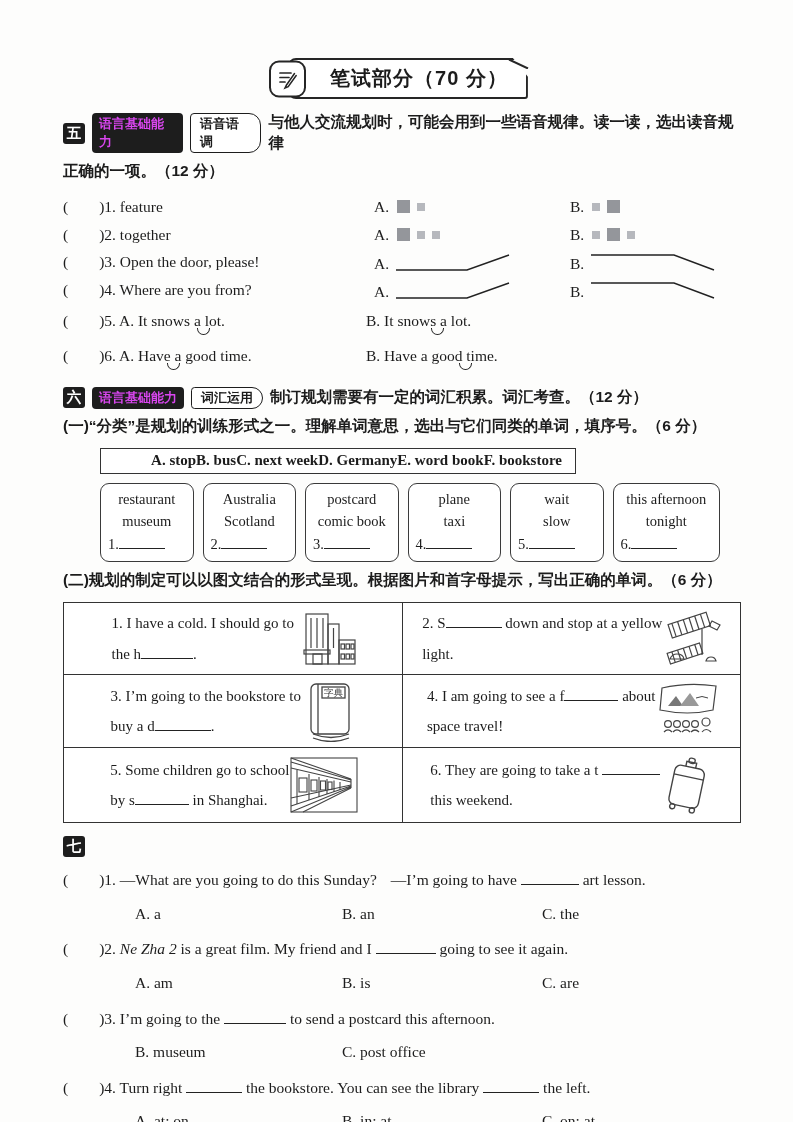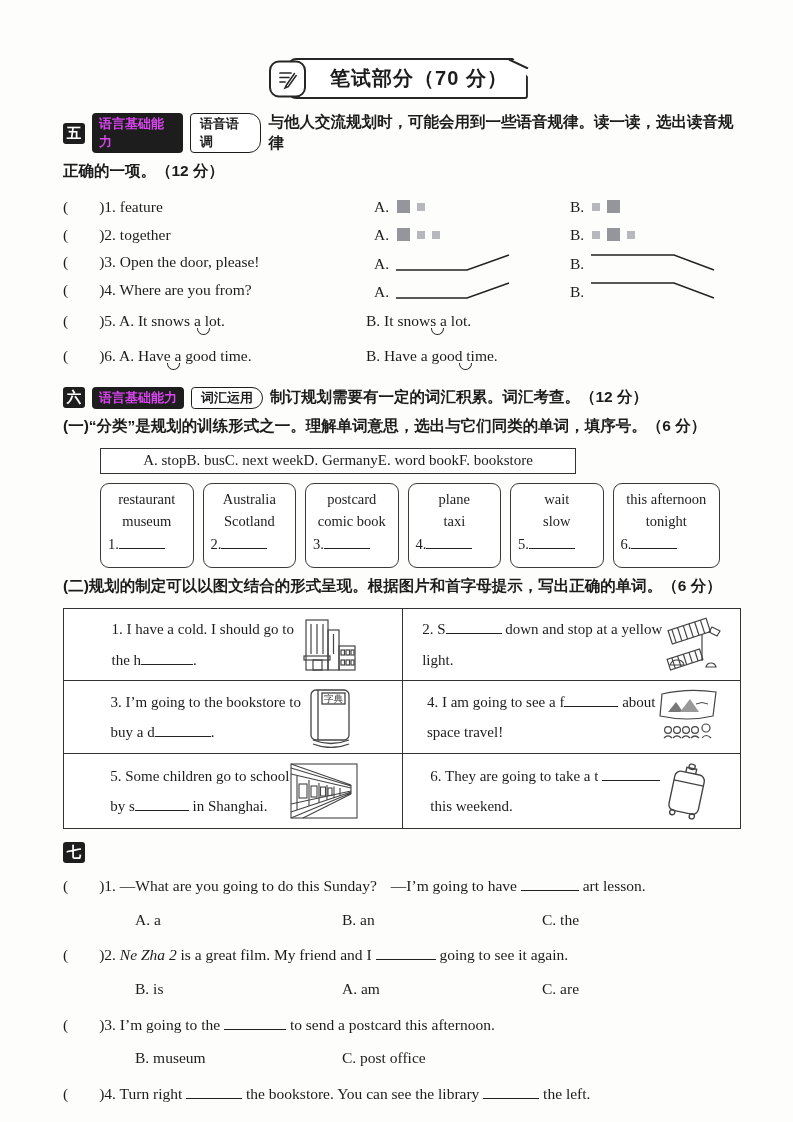--- a/index.html
+++ b/index.html
@@ -49,24 +49,24 @@
   .sq.b { width:13px; height:13px; }
   .sq.s { width:8px; height:8px; background:#b6b8bd; vertical-align:1px; }
   .int-svg { vertical-align:-4px; }
   .lia { position:relative; display:inline-block; }
   .arc { position:absolute; bottom:-5px; width:13px; height:7px;
          border:1.3px solid #222; border-top:none; border-radius:0 0 7px 7px; }
   .arc-a5 { left:59px; } .arc-b5 { left:47px; }
   .arc-a6 { left:29px; } .arc-b6 { left:75px; }
 
   
-  .bank { border:1.2px solid #333; background:#fff; display:flex; justify-content:center;
-    margin:7px 0 9px 37px; width:476px; padding:3px 13px 4px; font-size:15px; }
+  .bank { border:1.2px solid #333; background:#fff; display:flex; justify-content:flex-end;
+    margin:7px 0 9px 37px; width:476px; padding:3px 13px 4px; font-size:15px;font-weight:bold; }
   .boxes { display:flex; gap:9px; margin-left:37px; width:620px; margin-bottom:4px; }
-  .wbox { flex:1; border:1.3px solid #3a3a3a; background:#fff; border-radius:9px; padding:5px 7px 14px; font-size:14.5px; }
+  .wbox { flex:1; border:1.3px solid #3a3a3a; background:#fff; border-radius:9px; padding:5px 7px 8px; font-size:14.5px; }
   .wbox:last-child { flex:1.18; }
   .wbox .w { text-align:center; line-height:1.5; white-space:nowrap; }
   .wbox .numline { margin-top:3px; }
   .blank { display:inline-block; border-bottom:1.1px solid #222; height:0.95em; vertical-align:baseline; }
   .bk { width:46px; }
 
   .ptable { border-collapse:collapse; width:678px; margin-top:7px; table-layout:fixed; background:#fff; }
   .ptable td { border:1.3px solid #333; padding:5px 6px 5px 10px; font-size:15px; vertical-align:middle; }
   .cellflex { display:flex; justify-content:center; align-items:center; }
   .sent { line-height:2.05; }
@@ -357,22 +357,22 @@
     <div class="opts">
       <span>A. a</span>
       <span>B. an</span>
       <span>C. the</span>
     </div>
   </div>
 
   <div class="q7">
     <span class="qno">(        )2.</span> <span class="it">Ne Zha 2</span> <span>is a great film. My friend and I</span> <span class="blank" style="width:60px"></span> <span>going to see it again.</span>
     <div class="opts">
+      <span>A. am</span>
       <span>B. is</span>
-      <span>A. am</span>
       <span>C. are</span>
     </div>
   </div>
 
   <div class="q7">
     <span class="qno">(        )3.</span> <span>I’m going to the</span> <span class="blank" style="width:62px"></span> <span>to send a postcard this afternoon.</span>
     <div class="opts">
       <span>B. museum</span>
       <span>C. post office</span>
     </div>

